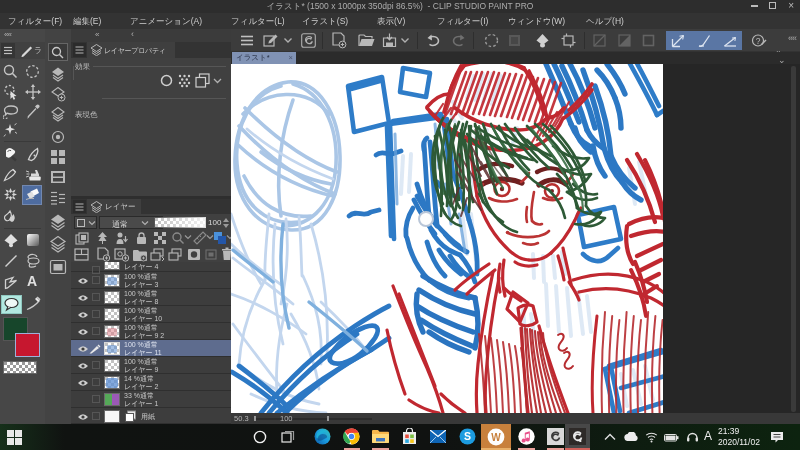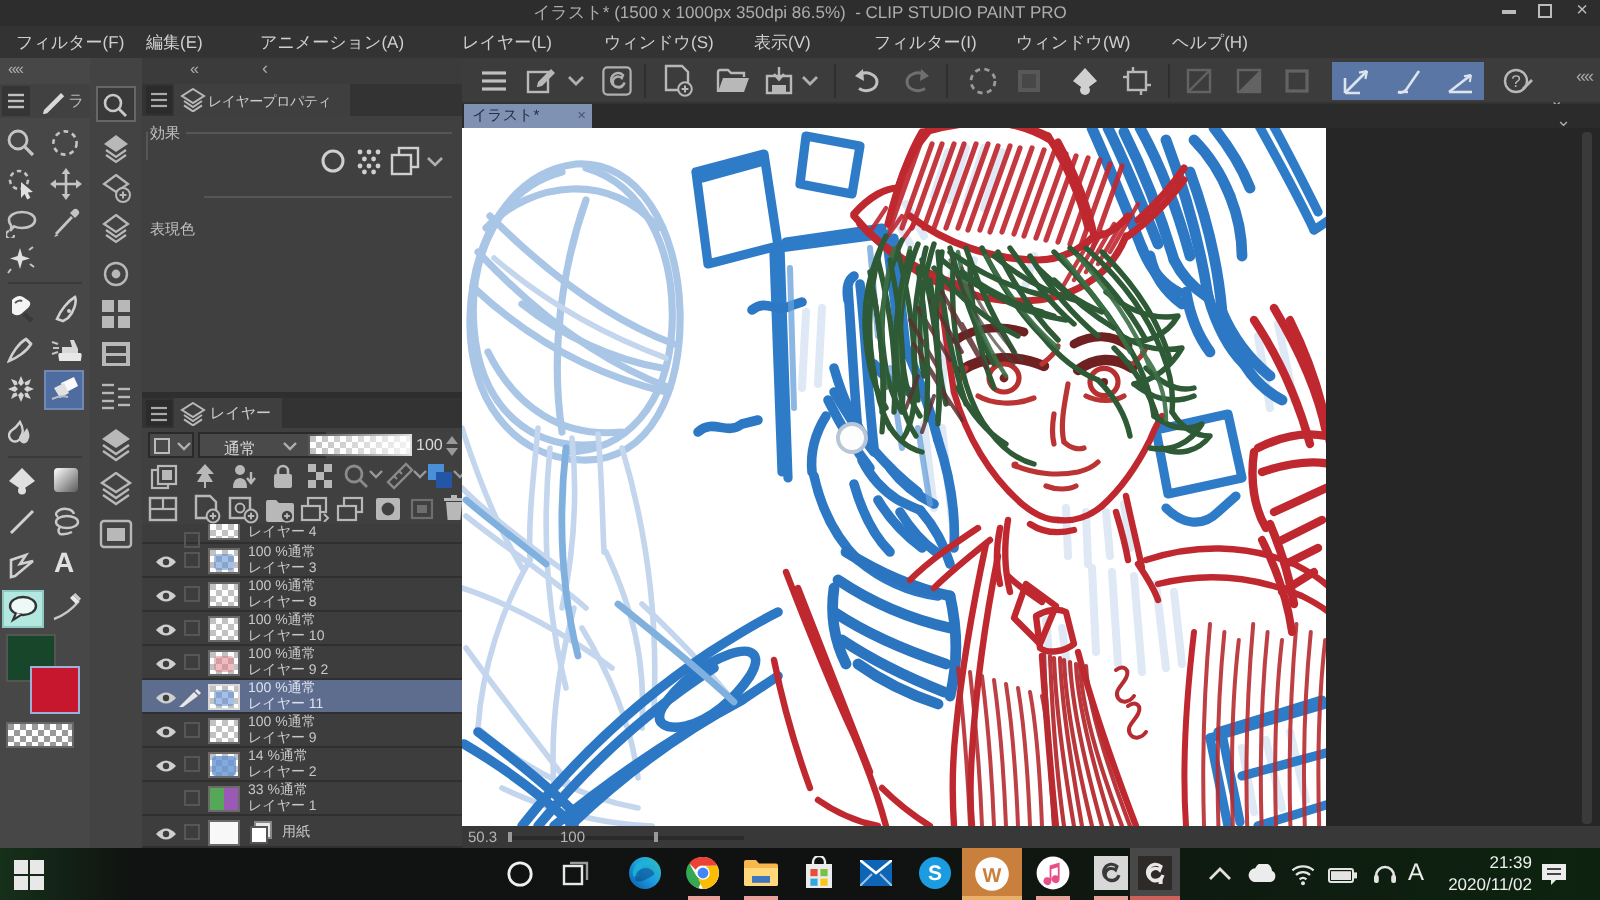--- a/index.html
+++ b/index.html
@@ -11,22 +11,22 @@
   <div class="a" style="left:0;top:0;width:800px;height:13px;text-align:center;font-size:8.5px;line-height:13px;color:#adadad">イラスト* (1500 x 1000px 350dpi 86.5%)&nbsp; - CLIP STUDIO PAINT PRO</div>
   <div class="a" style="right:42px;top:5px;width:7px;height:1.5px;background:#bbb"></div>
   <div class="a" style="right:24px;top:2px;width:7px;height:7px;border:1.2px solid #bbb"></div>
   <div class="a" style="right:6px;top:1px;color:#bbb;font-size:10px;line-height:10px">×</div>
 </div>
 
 <div class="a" style="left:0;top:13px;width:800px;height:16px;background:#333333;color:#cfcfcf;font-size:8.5px;line-height:16px">
   <span class="a" style="left:8px">フィルター(F)</span>
   <span class="a" style="left:73px">編集(E)</span>
   <span class="a" style="left:130px">アニメーション(A)</span>
-  <span class="a" style="left:231px">レイヤー(L)</span>
-  <span class="a" style="left:302px">ウィンドウ(S)</span>
+  <span class="a" style="left:231px">フィルター(L)</span>
+  <span class="a" style="left:302px">イラスト(S)</span>
   <span class="a" style="left:377px">表示(V)</span>
   <span class="a" style="left:437px">フィルター(I)</span>
   <span class="a" style="left:508px">ウィンドウ(W)</span>
   <span class="a" style="left:586px">ヘルプ(H)</span>
 </div>
 
 <div id="toolbar" class="a" style="left:0;top:29px;width:800px;height:23px;background:#3c3c3c;border-bottom:1px solid #333">
   <svg class="a" style="left:240px;top:5px" width="14" height="13" viewBox="0 0 14 13">
       <g stroke="#c0c0c0" stroke-width="1.6">
         <line x1="1" y1="2.5" x2="13" y2="2.5"></line>
@@ -1254,21 +1254,21 @@
 
 </svg>
   <svg class="a" style="left:686px;top:7px" width="13" height="12" viewBox="0 0 13 12">
       <path d="M2 7 a4.5 4.5 0 0 1 9 0" fill="none" stroke="#e4e4e4" stroke-width="1.3"></path>
       <rect x="1" y="6.5" width="2.4" height="4" rx="1" fill="#e4e4e4"></rect>
       <rect x="9.6" y="6.5" width="2.4" height="4" rx="1" fill="#e4e4e4"></rect>
 
 </svg>
   <div class="a" style="left:704px;top:5px;color:#ececec;font-size:12px;line-height:14px">A</div>
 
-  <div class="a" style="left:718px;top:2px;width:48px;text-align:right;color:#f0f0f0;font-size:8.5px;line-height:11px">21:39<br>2020/11/02</div>
+  <div class="a" style="left:718px;top:2px;width:48px;text-align:left;color:#f0f0f0;font-size:8.5px;line-height:11px">21:39<br>2020/11/02</div>
 
   <svg class="a" style="left:770px;top:7px" width="14" height="12" viewBox="0 0 14 12">
       <path d="M1 1 h12 v8 h-5 l-2.5 2.5 V9 H1z" fill="#ececec"></path>
       <g stroke="#333" stroke-width="0.9">
         <line x1="3.5" y1="3.5" x2="10.5" y2="3.5"></line>
         <line x1="3.5" y1="6" x2="10.5" y2="6"></line>
       </g>
 
 </svg>
 

